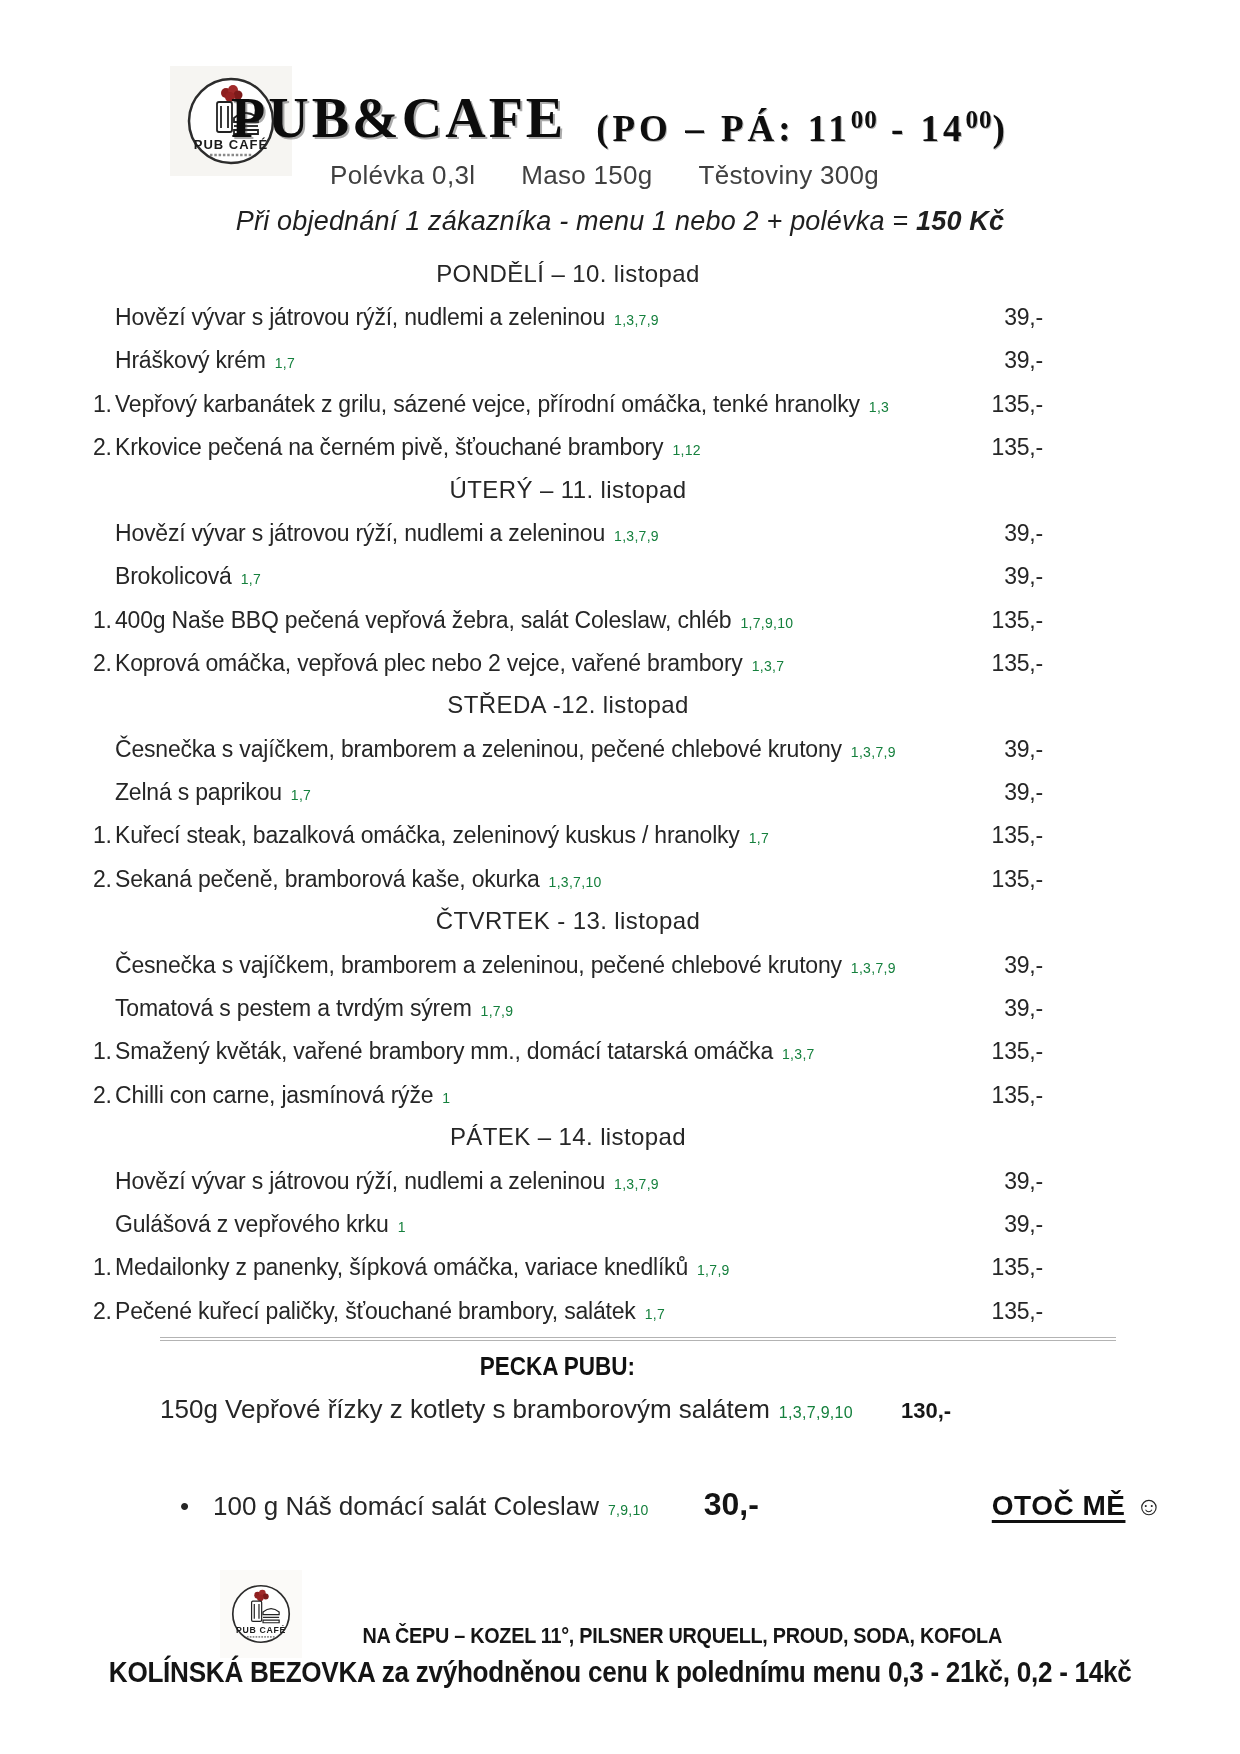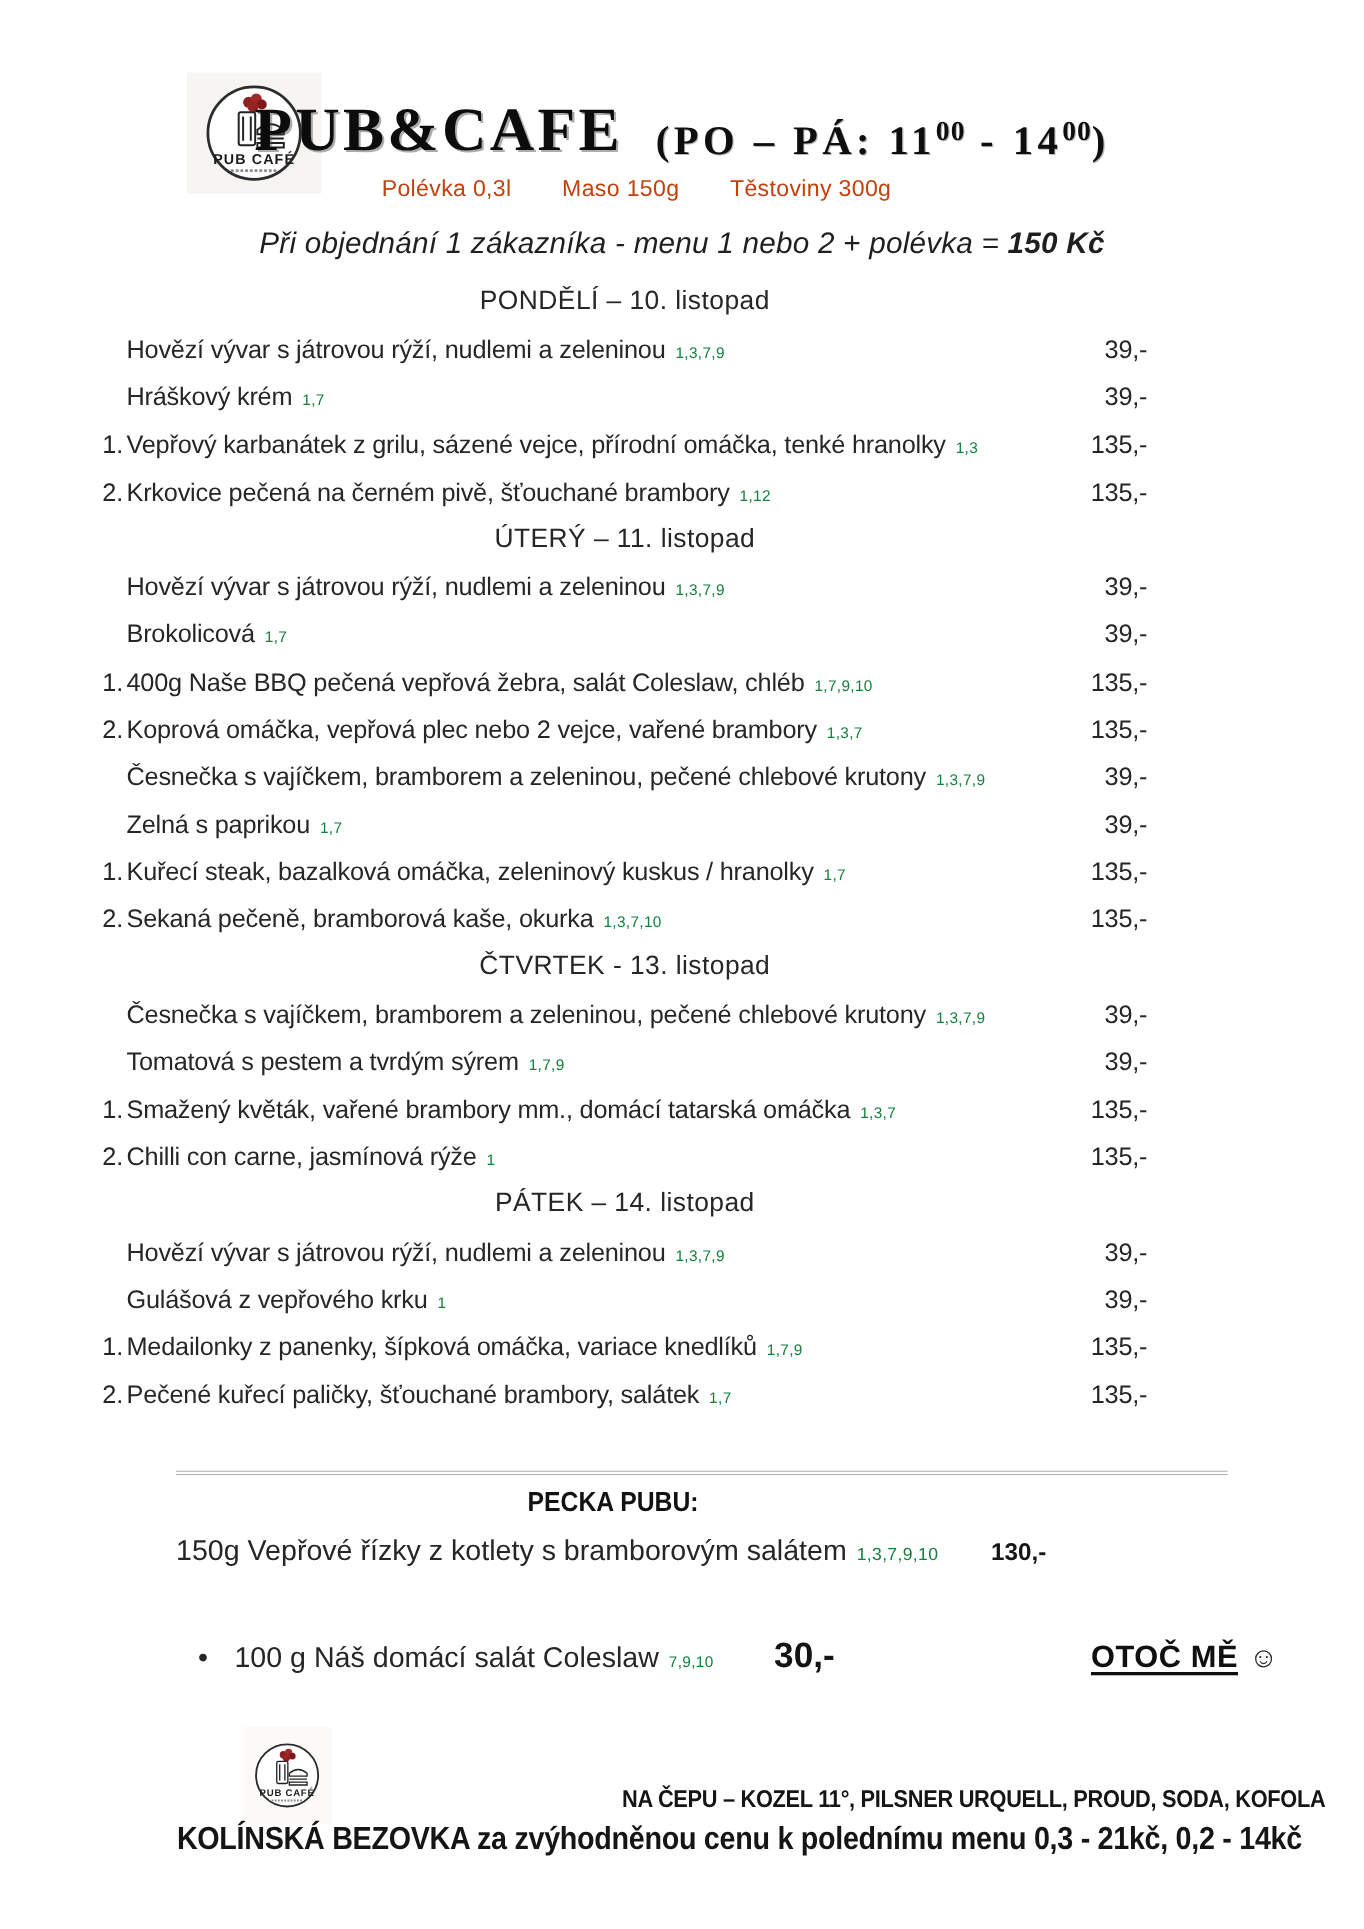--- a/index.html
+++ b/index.html
@@ -25,22 +25,22 @@
     text-shadow:2px 2px 0 rgba(70,70,70,.45);
   }
   .hours {
     font-family:"Liberation Serif", serif; font-weight:700;
     font-size:37px; letter-spacing:4px; color:#0e0e0e;
     text-shadow:1px 1px 0 rgba(70,70,70,.4); white-space:nowrap;
   }
   .hours sup { font-size:25px; letter-spacing:1px; vertical-align:super; }
 
   #portions {
-    position:absolute; left:347px; top:160px;
-    display:flex; gap:46px; font-size:21px; color:#c2410c; letter-spacing:.3px;
+    position:absolute; left:330px; top:160px;
+    display:flex; gap:46px; font-size:26px; color:#404040; letter-spacing:.3px;
   }
 
   #note {
     position:absolute; left:0; right:0; top:206px; text-align:center;
     font-style:italic; font-size:27px; color:#1f1f1f; letter-spacing:.2px;
   }
   #note b { font-weight:700; }
 
   
   #menu { position:absolute; left:93px; top:252px; width:950px; }
@@ -83,21 +83,21 @@
   #extra-row .mid-price { font-weight:700; font-size:32px; margin-left:55px; color:#141414; }
   #extra-row .spacer { flex:1; }
   #flip-label {
     font-weight:700; font-size:28px; color:#101010;
     text-decoration:underline; text-decoration-thickness:2.5px; text-underline-offset:5px;
     letter-spacing:.5px;
   }
   #smiley { font-size:26px; margin-left:10px; }
 
   
-  .footer-line { position:absolute; text-align:right; font-weight:700; color:#151515; white-space:nowrap; }
+  .footer-line { position:absolute; text-align:center; font-weight:700; color:#151515; white-space:nowrap; }
   #footer-line1 { left:124px; right:0; top:1623px; font-size:22px; letter-spacing:-.3px; }
   #footer-line2 { left:0; right:0; top:1656px; font-size:29px; letter-spacing:-.3px; }
 
   
   .logo-word { font-family:"Liberation Sans", sans-serif; font-weight:700; }
 </style>
 </head>
 <body>
 
 <div class="logo-badge" id="logo-top">
@@ -188,20 +188,21 @@
         <span class="price">135,-</span>
       </div>
       <div class="mrow">
         <span class="num">2.</span>
         <span class="txt">Koprová omáčka, vepřová plec nebo 2 vejce, vařené brambory</span>
         <span class="alg">1,3,7</span>
         <span class="price">135,-</span>
       </div>
     </section>
     <section class="day">
+      <div class="day-header">STŘEDA -12. listopad</div>
       <div class="mrow">
         <span class="num"></span>
         <span class="txt">Česnečka s vajíčkem, bramborem a zeleninou, pečené chlebové krutony</span>
         <span class="alg">1,3,7,9</span>
         <span class="price">39,-</span>
       </div>
       <div class="mrow">
         <span class="num"></span>
         <span class="txt">Zelná s paprikou</span>
         <span class="alg">1,7</span>

